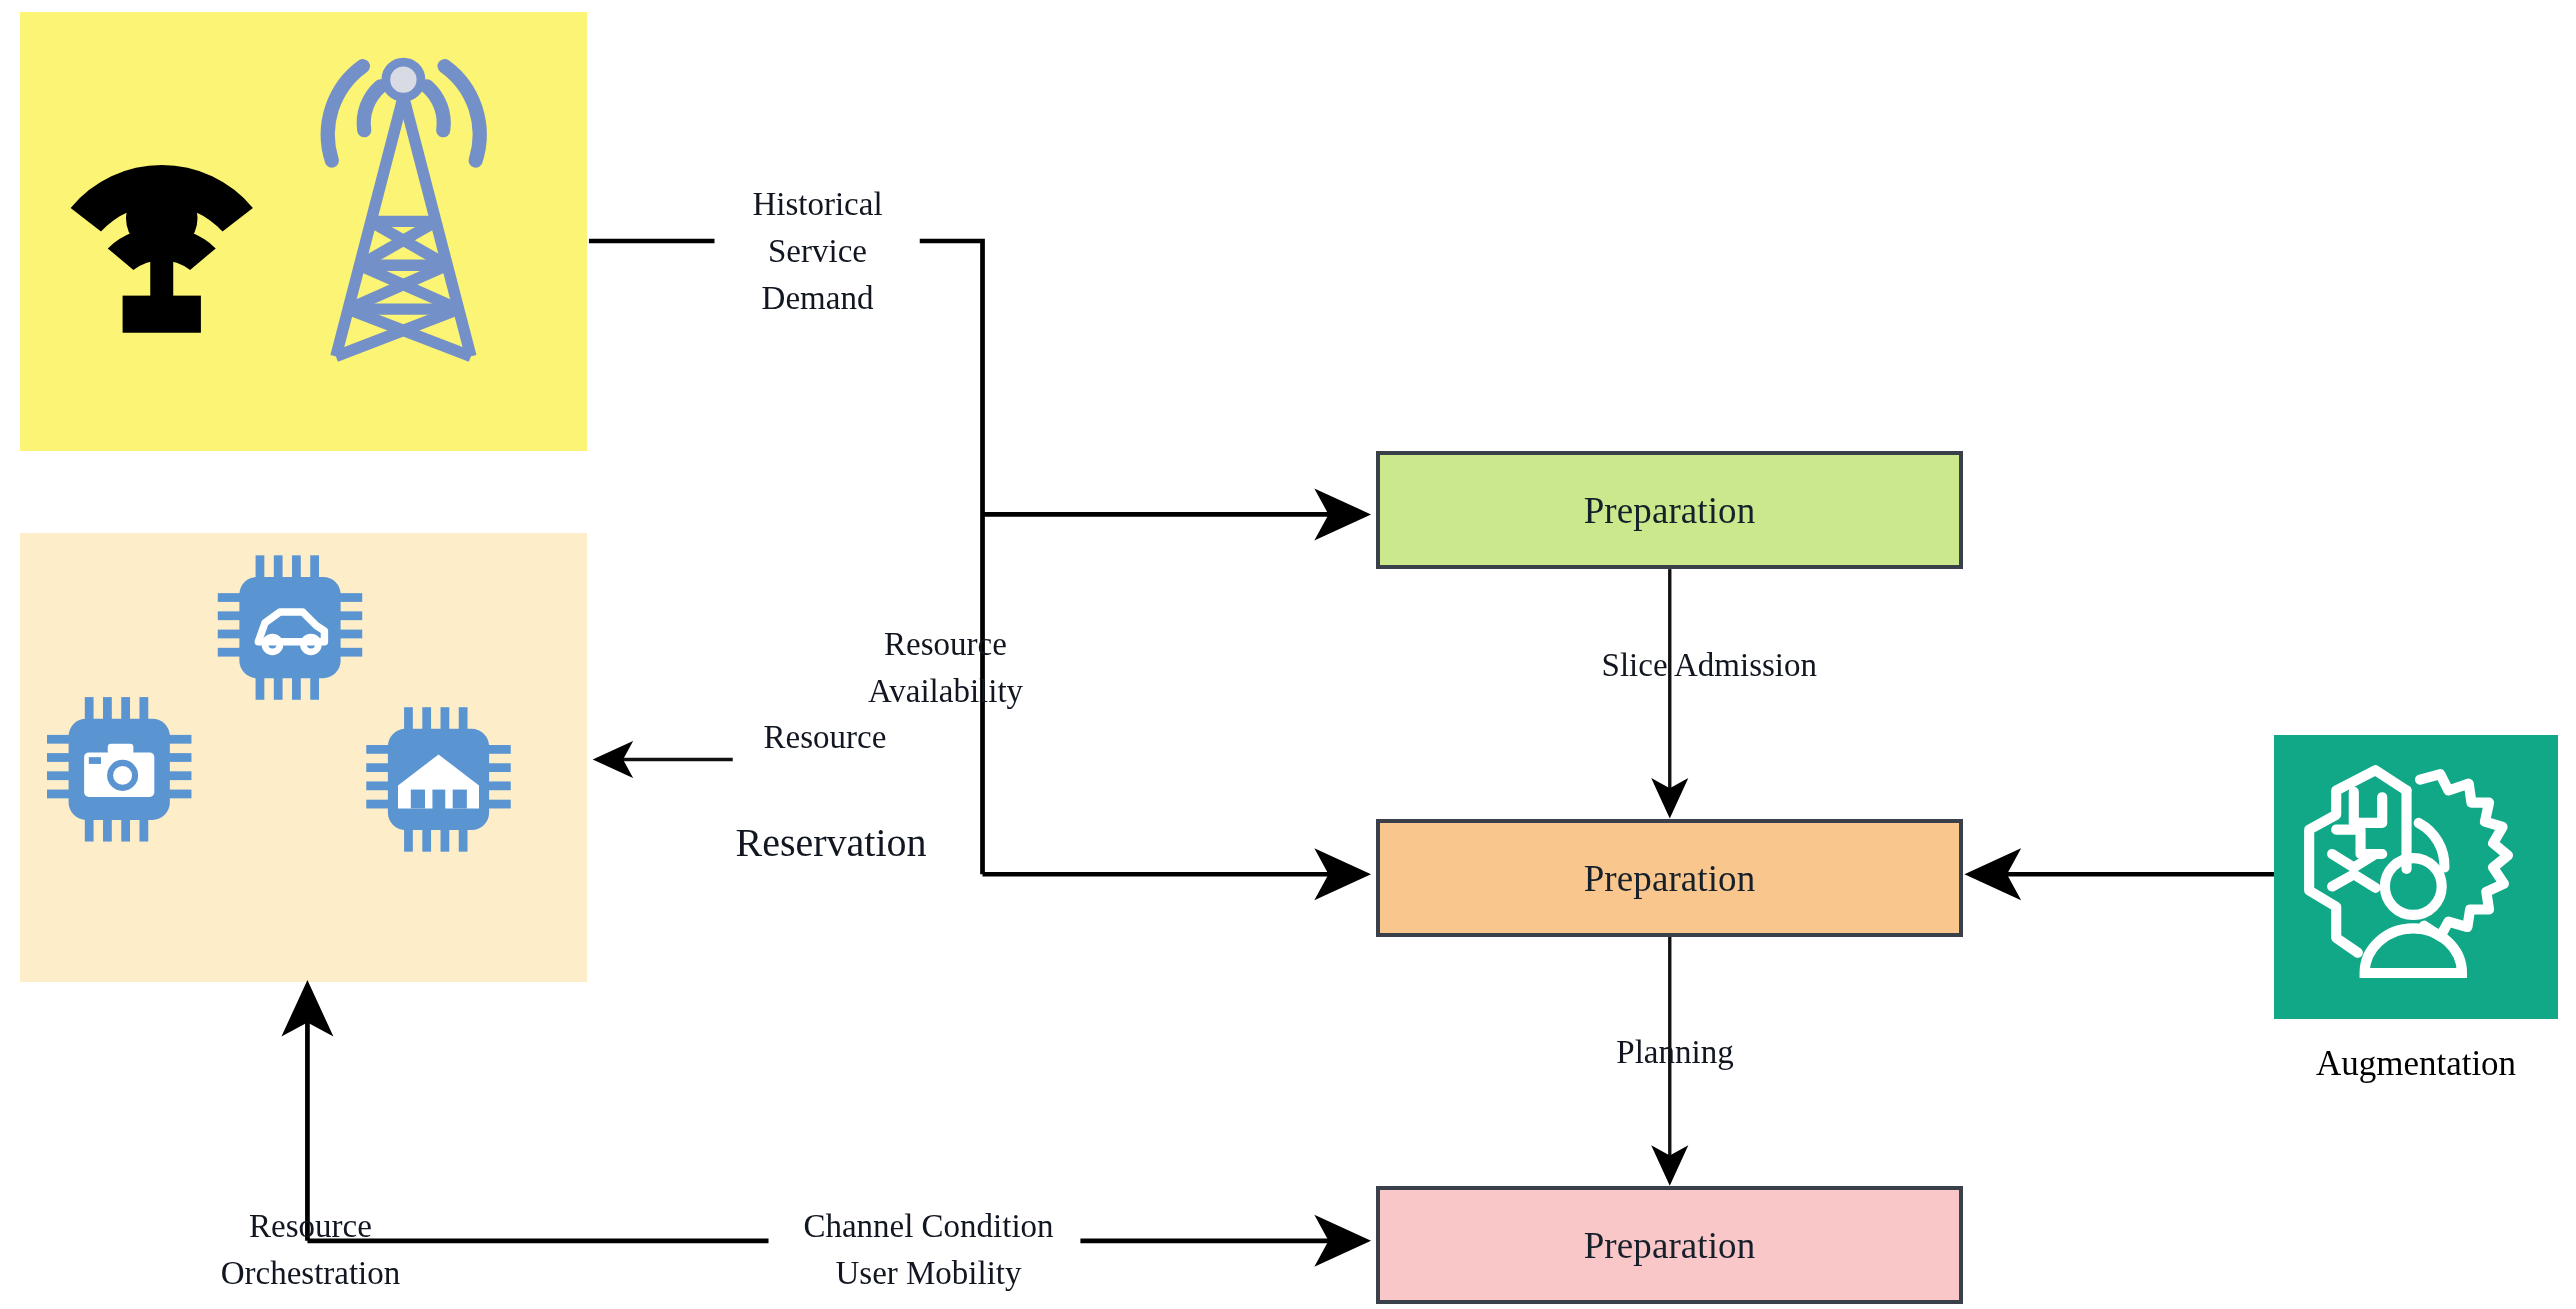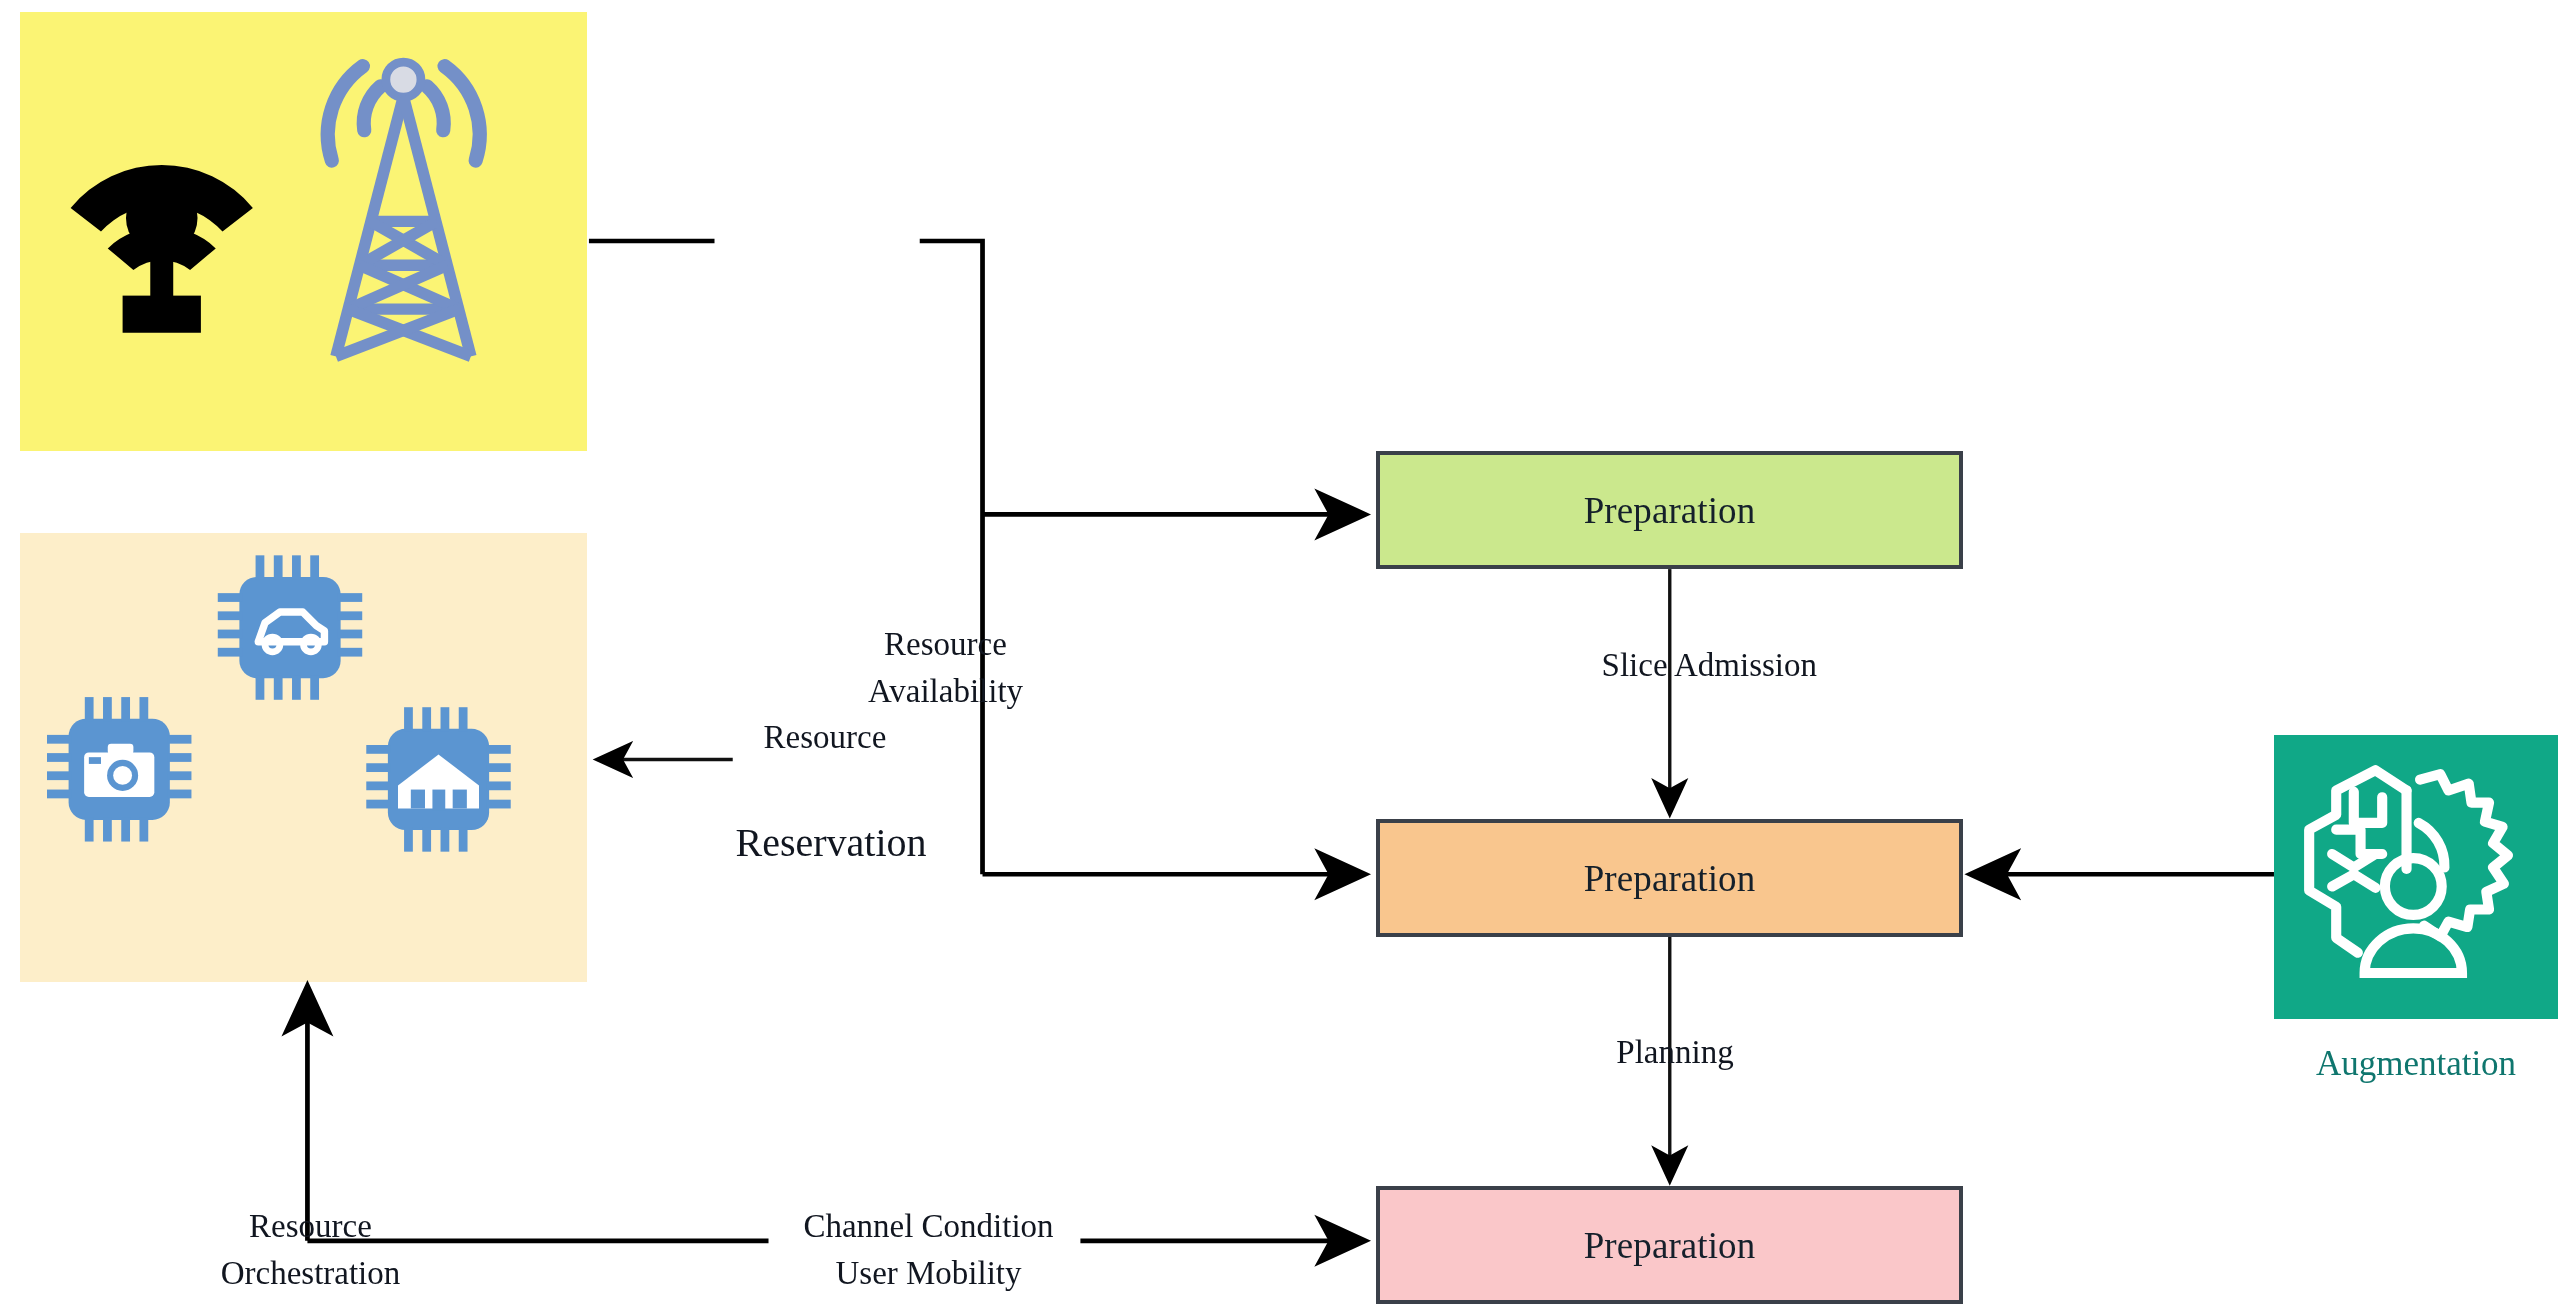--- a/index.html
+++ b/index.html
@@ -136,21 +136,21 @@
     width: 317px;
     text-align: center;
     line-height: 1.42;
   }
   #lbl-aug {
     left: 2274px;
     top: 1042px;
     width: 284px;
     text-align: center;
     font-size: 35px;
-    color: #0f766e;
+    color: #000000;
   }
   
   #wires {
     position: absolute;
     left: 0;
     top: 0;
     width: 2576px;
     height: 1309px;
     pointer-events: none;
   }
@@ -319,20 +319,25 @@
     <path class="wire-thin" d="M2473 1388 L2473 1749" marker-end="url(#ah)"></path>
 
     <path class="wire" d="M3368 1295 L2920 1295" marker-end="url(#ah)"></path>
 
     <path class="wire" d="M455 1838 L1138 1838"></path>
     <path class="wire" d="M455 1838 L455 1462" marker-end="url(#ah)"></path>
 
     <path class="wire" d="M1600 1838 L2020 1838" marker-end="url(#ah)"></path>
   </svg>
 
+  <div class="lbl" id="lbl-hsd">
+    <div>Historical</div>
+    <div>Service</div>
+    <div>Demand</div>
+  </div>
 
   <div class="lbl" id="lbl-ra">
     <div>Resource</div>
     <div>Availability</div>
   </div>
 
   <div class="lbl" id="lbl-res">Resource</div>
   <div class="lbl" id="lbl-resv">Reservation</div>
 
   <div class="lbl" id="lbl-slice">Slice Admission</div>

